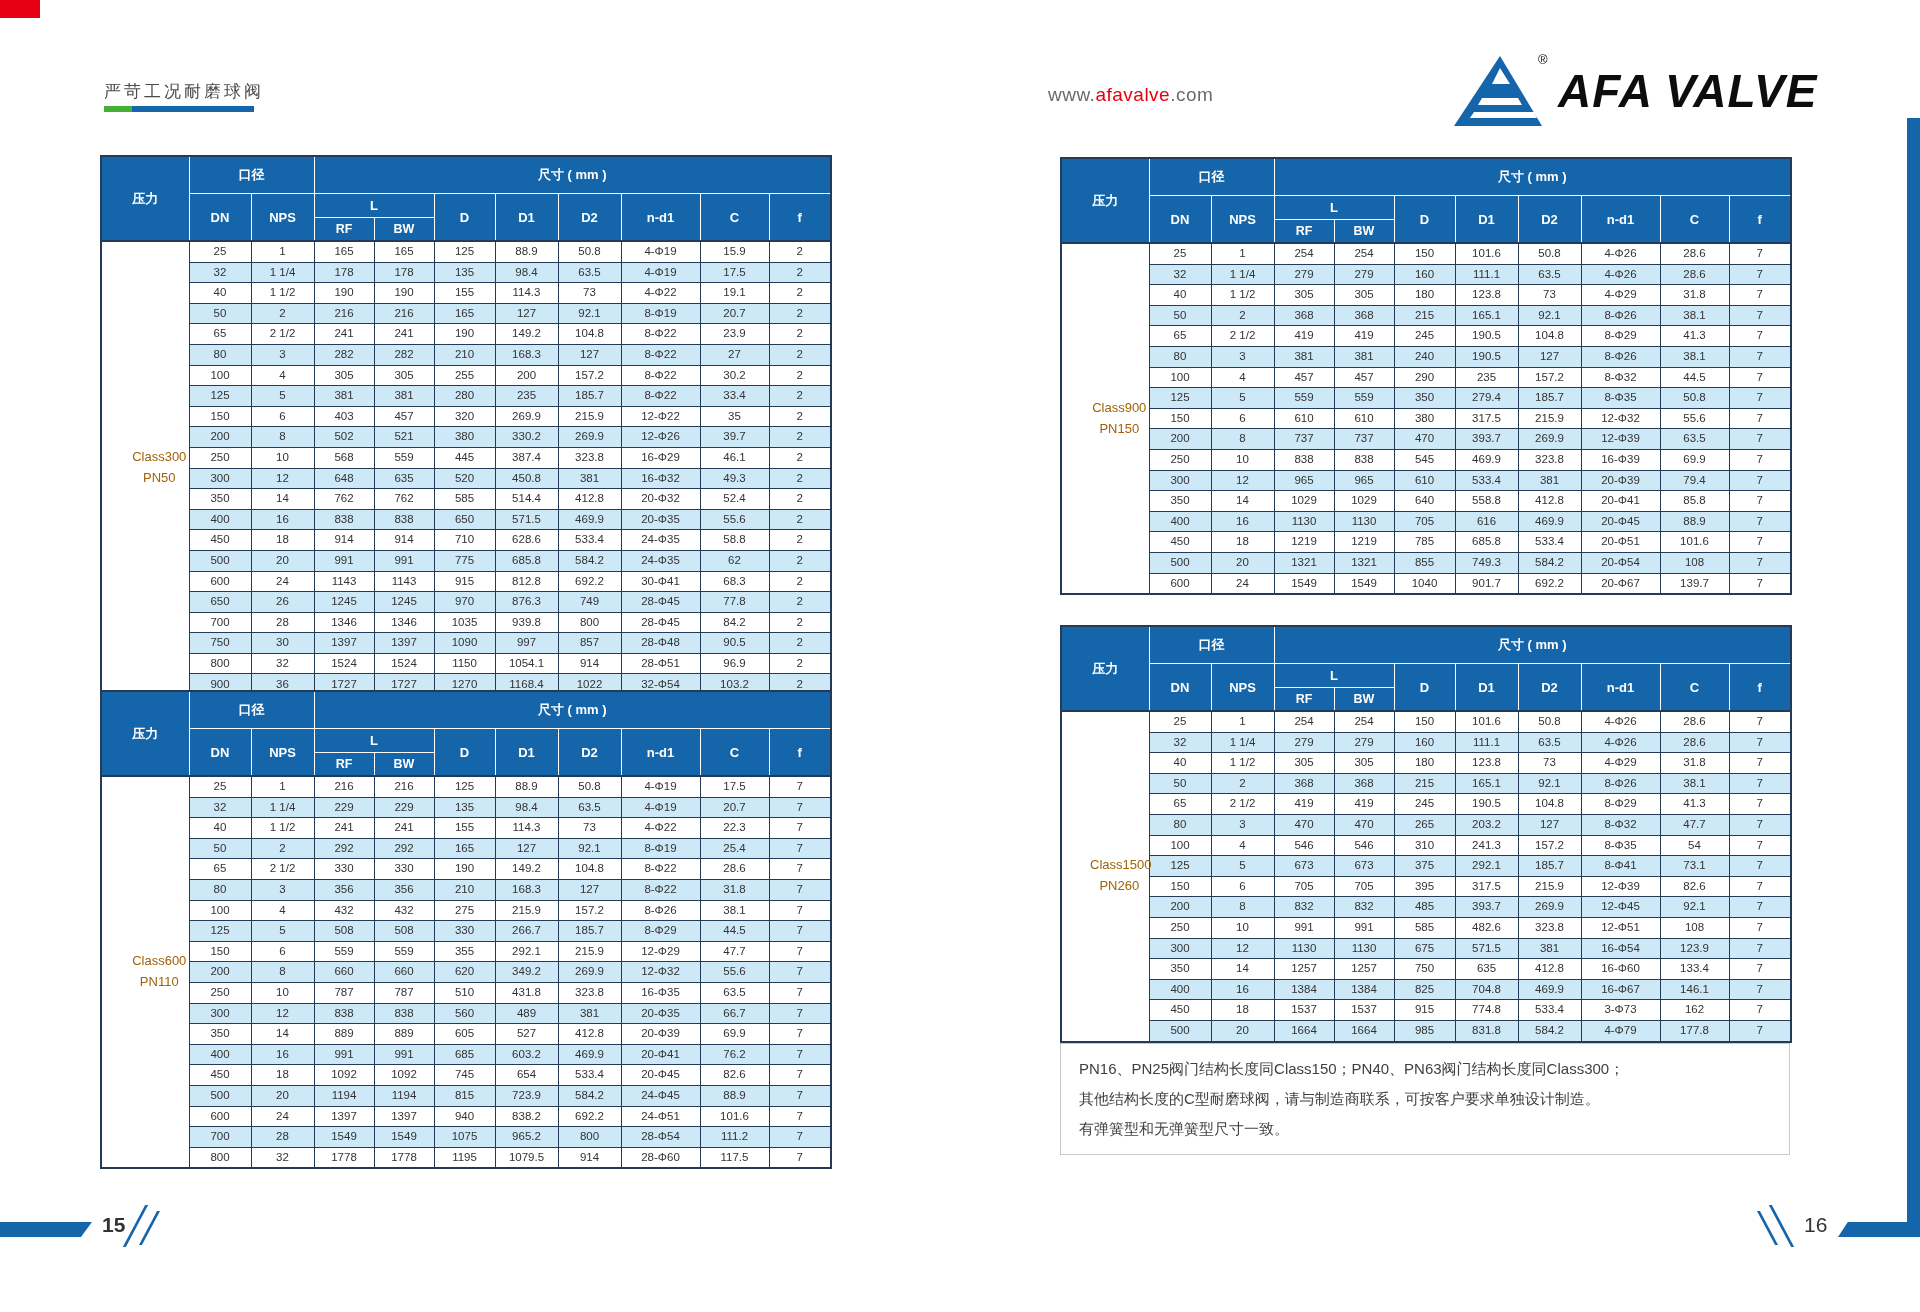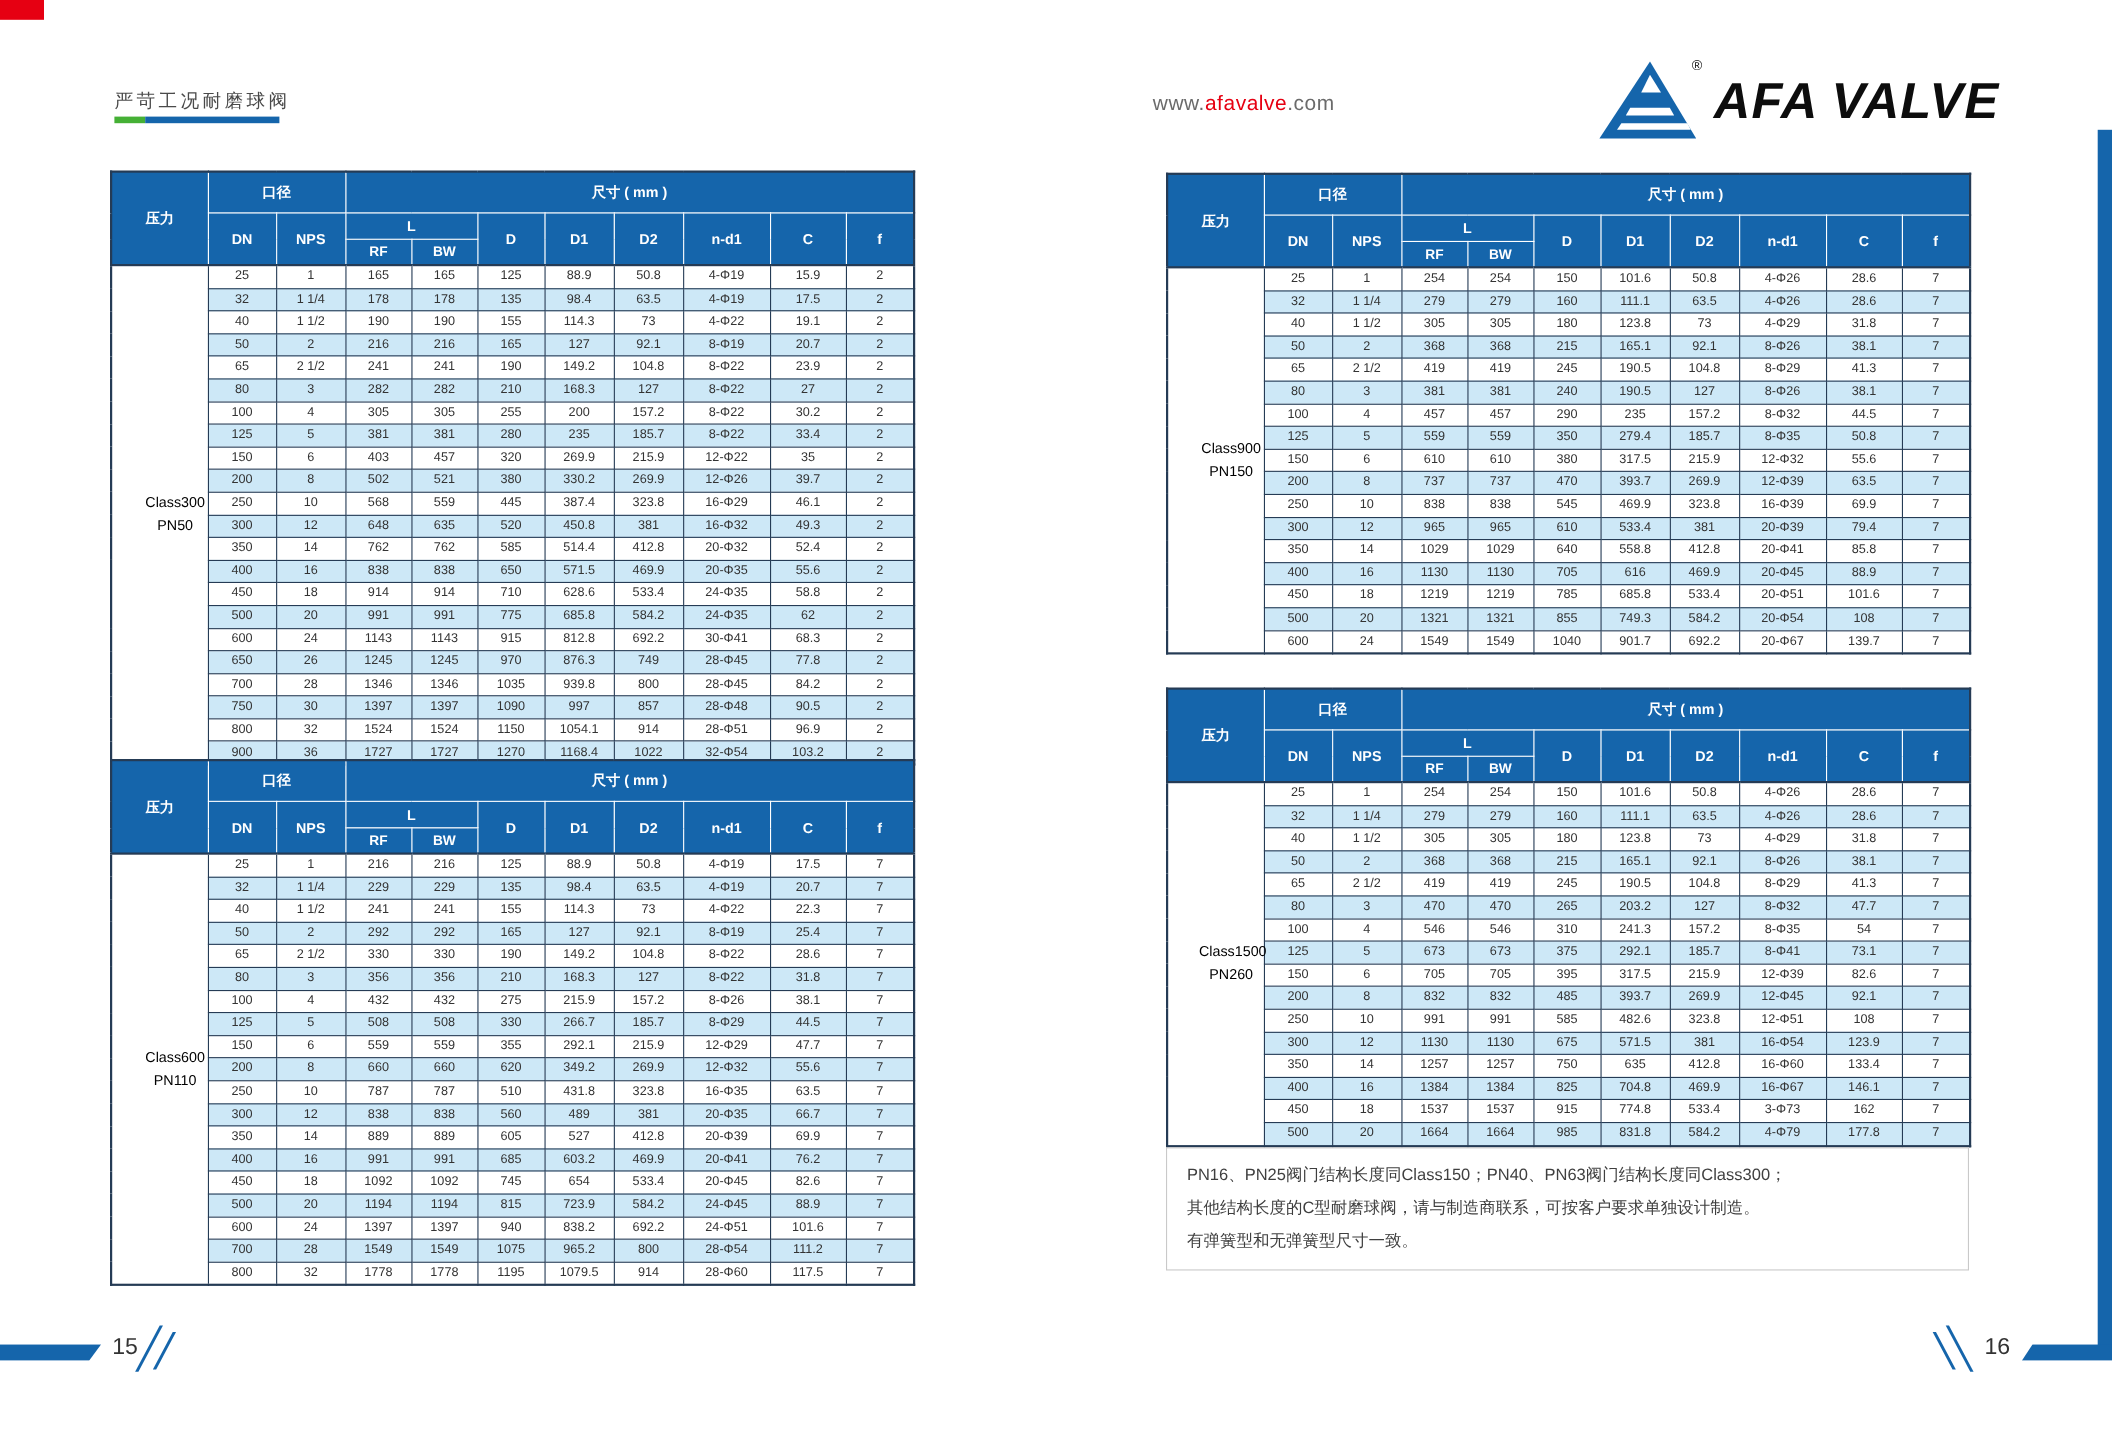--- a/index.html
+++ b/index.html
@@ -27,34 +27,34 @@
   .dim-table{border-collapse:collapse;table-layout:fixed;width:730px;border:2px solid #253b55;}
   .dim-table th{background:var(--blue,#1565ab);color:#fff;font-weight:bold;font-size:13px;
                 border:1px solid #ffffff;padding:0;}
   .dim-table thead tr:nth-child(1) th{height:36px;}
   .dim-table thead tr:nth-child(2) th{height:23px;}
   .dim-table thead tr:nth-child(3) th{height:22px;font-size:12.5px;}
   .dim-table thead tr:last-child th,.dim-table th.bottom-edge{border-bottom:2px solid #253b55;}
   .dim-table td{border:1px solid #253b55;text-align:center;font-size:11.5px;height:19.6px;
                 padding:0;line-height:1;color:#333;}
   .dim-table tr.alt td{background:var(--rowalt,#cde8f7);}
-  .dim-table td.pressure-cell{background:#ffffff;font-size:13px;line-height:1.6;color:#000000;padding-left:28px;}
+  .dim-table td.pressure-cell{background:#ffffff;font-size:13px;line-height:1.6;color:#a16207;padding-left:28px;}
   .dim-table td.pressure-cell span{display:block;}
 
   
   .notes-box{position:absolute;left:1060px;top:1043px;width:730px;box-sizing:border-box;
              border:1px solid #c9c9c9;padding:10px 18px;font-size:15px;color:#3f3f3f;line-height:30px;}
 
   
   .footer-bar-left{position:absolute;left:0;top:1222px;width:92px;height:15px;background:var(--blue,#1565ab);
                    clip-path:polygon(0 0,100% 0,88% 100%,0 100%);}
   .footer-bar-right{position:absolute;left:1838px;top:1222px;width:82px;height:15px;background:var(--blue,#1565ab);
                     clip-path:polygon(12% 0,100% 0,100% 100%,0 100%);}
   .page-num{position:absolute;top:1213px;font-size:21px;color:#333;}
-  .page-num.left{left:102px;}
+  .page-num.left{left:102px;font-weight:bold;}
   .page-num.right{left:1804px;}
   .slash{position:absolute;top:1205px;width:3px;height:42px;background:var(--blue,#1565ab);}
   .slash.l1{left:134px;transform:skewX(-28deg);}
   .slash.l2{left:148px;transform:skewX(-28deg);height:34px;top:1211px;}
   .slash.r1{left:1780px;transform:skewX(28deg);}
   .slash.r2{left:1766px;transform:skewX(28deg);height:34px;top:1211px;}
 </style>
 </head>
 <body>
 

